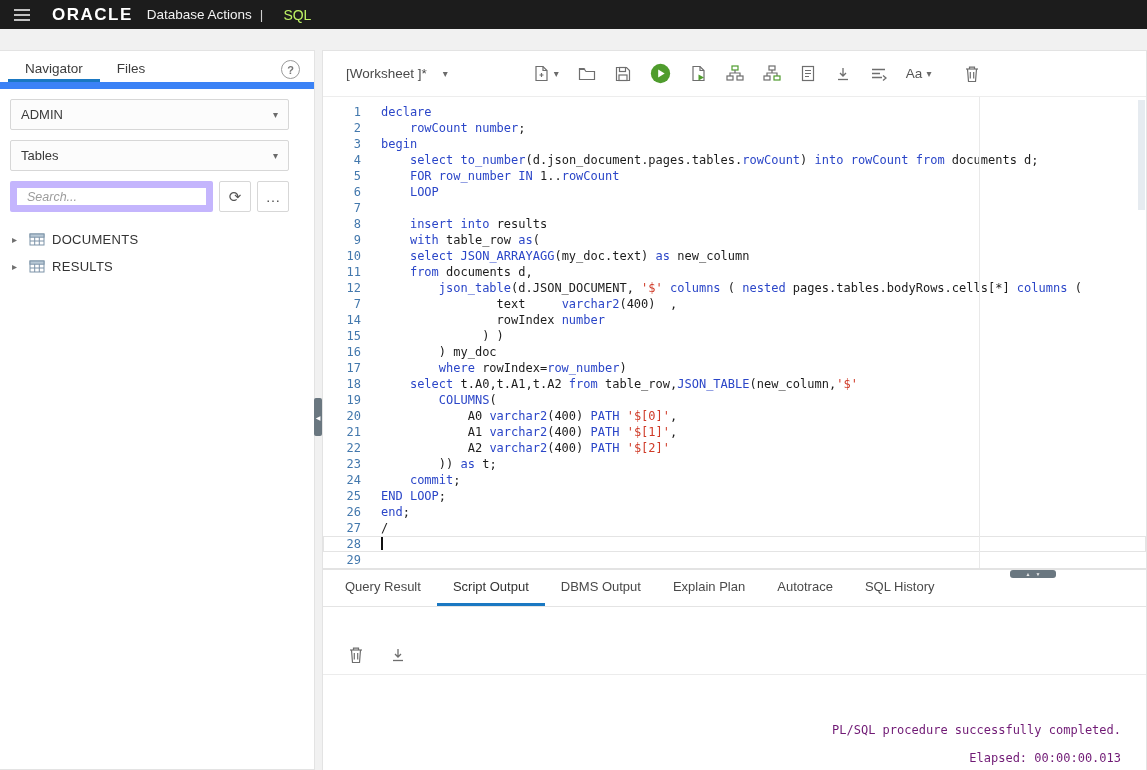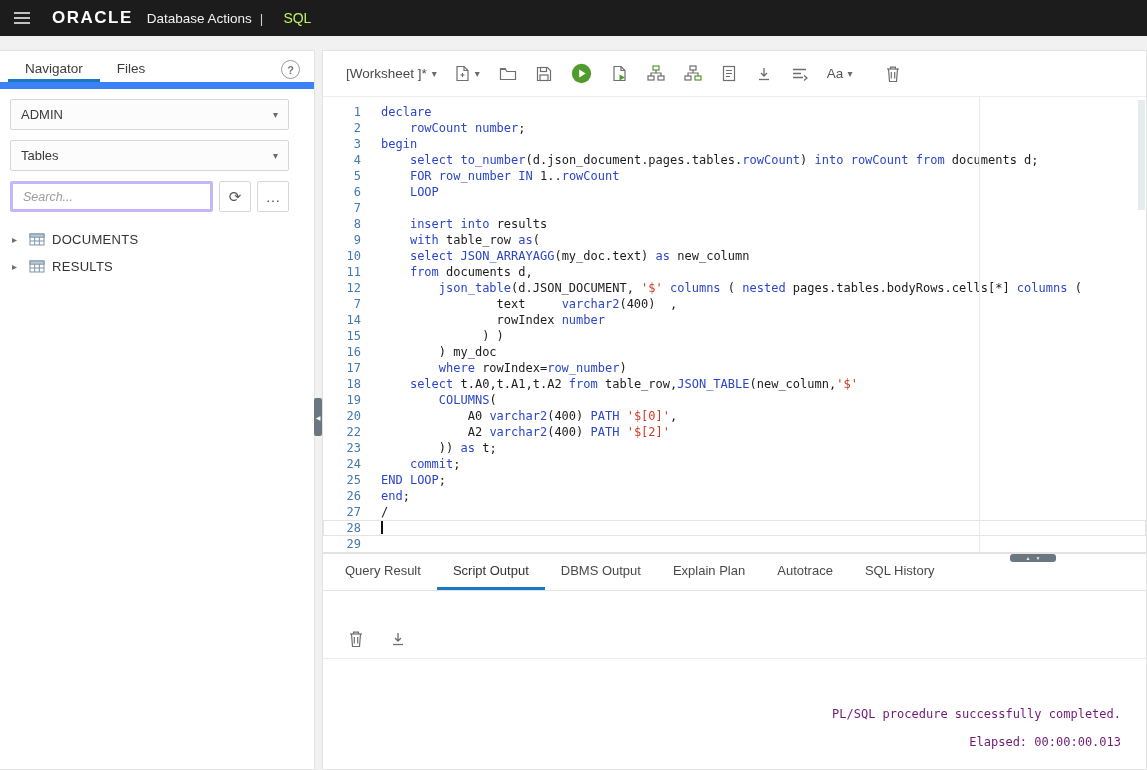--- a/index.html
+++ b/index.html
@@ -6,21 +6,21 @@
   html,body { width:1147px; height:770px; }
   body {
     font-family:"Liberation Sans", sans-serif;
     background:#f1f1f1;
     overflow:hidden;
     position:relative;
     color:#333;
   }
   
   .topbar {
-    position:absolute; top:0; left:0; right:0; height:36px;
+    position:absolute; top:0; left:0; right:0; height:29px;
     background:var(--topbar-bg);
     display:flex; align-items:center; gap:14px; padding:0 12px;
     color:#fff;
   }
   .burger { display:flex; flex-direction:column; gap:3px; cursor:pointer; padding:4px 2px; }
   .burger span { width:16px; height:2px; background:#c2c2c2; }
   .logo { font-size:17px; font-weight:bold; letter-spacing:1.5px; margin-left:6px; }
   .product { font-size:13.5px; color:#f2f2f2; }
   .tsep { font-size:13.5px; color:#cfcfcf; margin:0 -6px; }
   .section { font-size:14px; color:#bef264;margin-left:12px; }
@@ -46,21 +46,21 @@
     margin:10px 25px 0 10px; height:31px;
     border:1px solid #d7d7d7; border-radius:2px; background:#fcfcfc;
     display:flex; align-items:center; padding:0 10px;
     font-size:13px; color:#3a3a3a; cursor:pointer;
   }
   .select:first-of-type { margin-top:13px; }
   .select .caret { margin-left:auto; }
   .caret { color:#6b6b6b; font-size:10px; }
   .search-row { display:flex; gap:6px; margin:10px 25px 0 10px; }
   .search-input {
-    flex:1; height:31px; border:3px solid #c4b5fd; border-radius:2px;
+    flex:1; height:31px; border:7px solid #c4b5fd; border-radius:2px;
     padding:0 10px; font-size:12.5px; font-family:"Liberation Sans",sans-serif; color:#333; outline:none;
   }
   .search-input::placeholder { font-style:italic; color:#9c9c9c; }
   .side-btn {
     width:32px; height:31px; background:#fff; border:1px solid #d7d7d7; border-radius:2px;
     color:#555; font-size:15px; cursor:pointer; display:flex; align-items:center; justify-content:center;
   }
   .tree { padding:14px 0 0 12px; }
   .tree-item { display:flex; align-items:center; gap:7px; height:27px; font-size:13px; color:#333; letter-spacing:0.3px; cursor:pointer; }
   .expand { color:#6f6f6f; font-size:10px; width:10px; }
@@ -72,21 +72,21 @@
     background:#6a7780; border-radius:2px;
     display:flex; align-items:center; justify-content:center; cursor:col-resize; z-index:5;
   }
   .v-split-handle span { color:#fff; font-size:6px; }
 
   
   .main { position:absolute; left:322px; top:14px; right:0; bottom:0; display:flex; flex-direction:column; }
   .editor-panel { height:533px; background:#fff; border:1px solid #e3e3e3; display:flex; flex-direction:column; }
 
   .ws-toolbar { height:46px; display:flex; align-items:center; gap:15px; padding:0 23px; border-bottom:1px solid #ededed; flex:0 0 auto; }
-  .ws-title { display:flex; align-items:center; gap:5px; font-size:13.5px; color:#4a4a4a; cursor:pointer; }
+  .ws-title { display:flex; align-items:center; gap:16px; font-size:13.5px; color:#4a4a4a; margin-right:68px; cursor:pointer; }
   .tb-btn {
     background:none; border:none; color:var(--icon-gray); cursor:pointer;
     display:flex; align-items:center; gap:4px; padding:2px; font-family:"Liberation Sans",sans-serif;
   }
   .tb-btn svg { display:block; }
   .tb-btn.font-btn { font-size:13.5px; color:#555; }
   .tb-btn.trash-btn { margin-left:14px; }
 
   
   .editor-body {
@@ -367,20 +367,24 @@
             </div>
             <div class="code-line">
               <span class="line-num">19</span>
               <span class="line-code"><span class="tok-p">        </span><span class="tok-k">COLUMNS</span><span class="tok-p">(</span></span>
             </div>
             <div class="code-line">
               <span class="line-num">20</span>
               <span class="line-code"><span class="tok-p">            A0 </span><span class="tok-k">varchar2</span><span class="tok-p">(400) </span><span class="tok-k">PATH</span><span class="tok-p"> </span><span class="tok-s">'$[0]'</span><span class="tok-p">,</span></span>
             </div>
             <div class="code-line">
+              <span class="line-num">21</span>
+              <span class="line-code"><span class="tok-p">            A1 </span><span class="tok-k">varchar2</span><span class="tok-p">(400) </span><span class="tok-k">PATH</span><span class="tok-p"> </span><span class="tok-s">'$[1]'</span><span class="tok-p">,</span></span>
+            </div>
+            <div class="code-line">
               <span class="line-num">22</span>
               <span class="line-code"><span class="tok-p">            A2 </span><span class="tok-k">varchar2</span><span class="tok-p">(400) </span><span class="tok-k">PATH</span><span class="tok-p"> </span><span class="tok-s">'$[2]'</span></span>
             </div>
             <div class="code-line">
               <span class="line-num">23</span>
               <span class="line-code"><span class="tok-p">        )) </span><span class="tok-k">as</span><span class="tok-p"> t;</span></span>
             </div>
             <div class="code-line">
               <span class="line-num">24</span>
               <span class="line-code"><span class="tok-p">    </span><span class="tok-k">commit</span><span class="tok-p">;</span></span>

